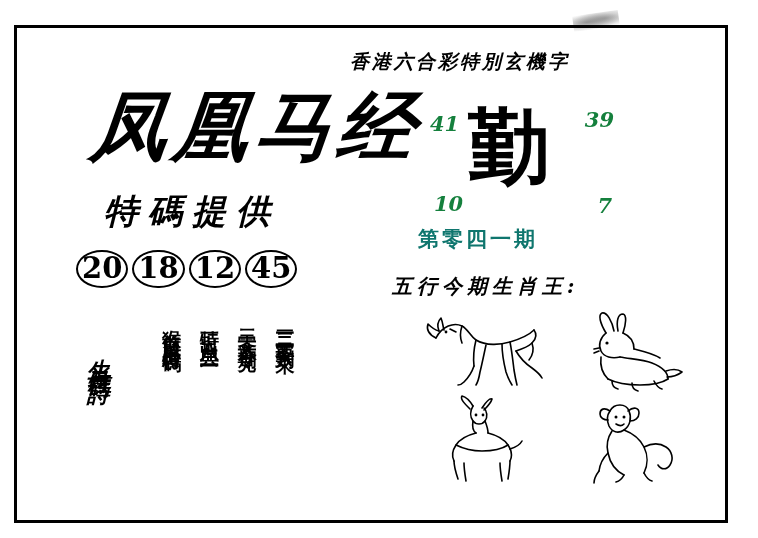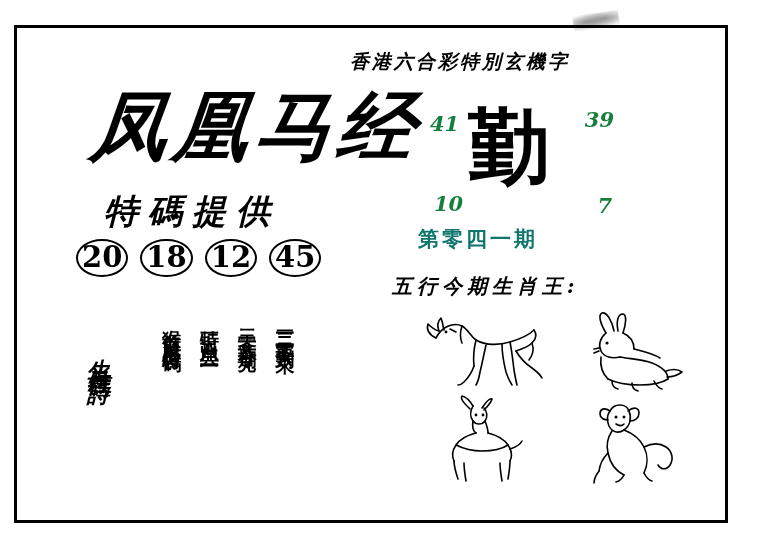--- a/index.html
+++ b/index.html
@@ -84,24 +84,24 @@
     font-style: italic;
     letter-spacing: 10px;
     color: #000;
     white-space: nowrap;
   }
 
   
   .numbers {
     position: absolute;
     left: 76px;
-    top: 228px;
+    top: 239px;
     display: flex;
     align-items: center;
-    gap: 12px;
+    gap: 4px;
   }
   .num {
     font-family: "DejaVu Serif", serif;
     font-size: 29px;
     font-weight: bold;
     color: #000;
     padding: 1px 4px 3px 4px;
     border: 2px solid #000;
     border-radius: 50%;
     line-height: 1.05;

